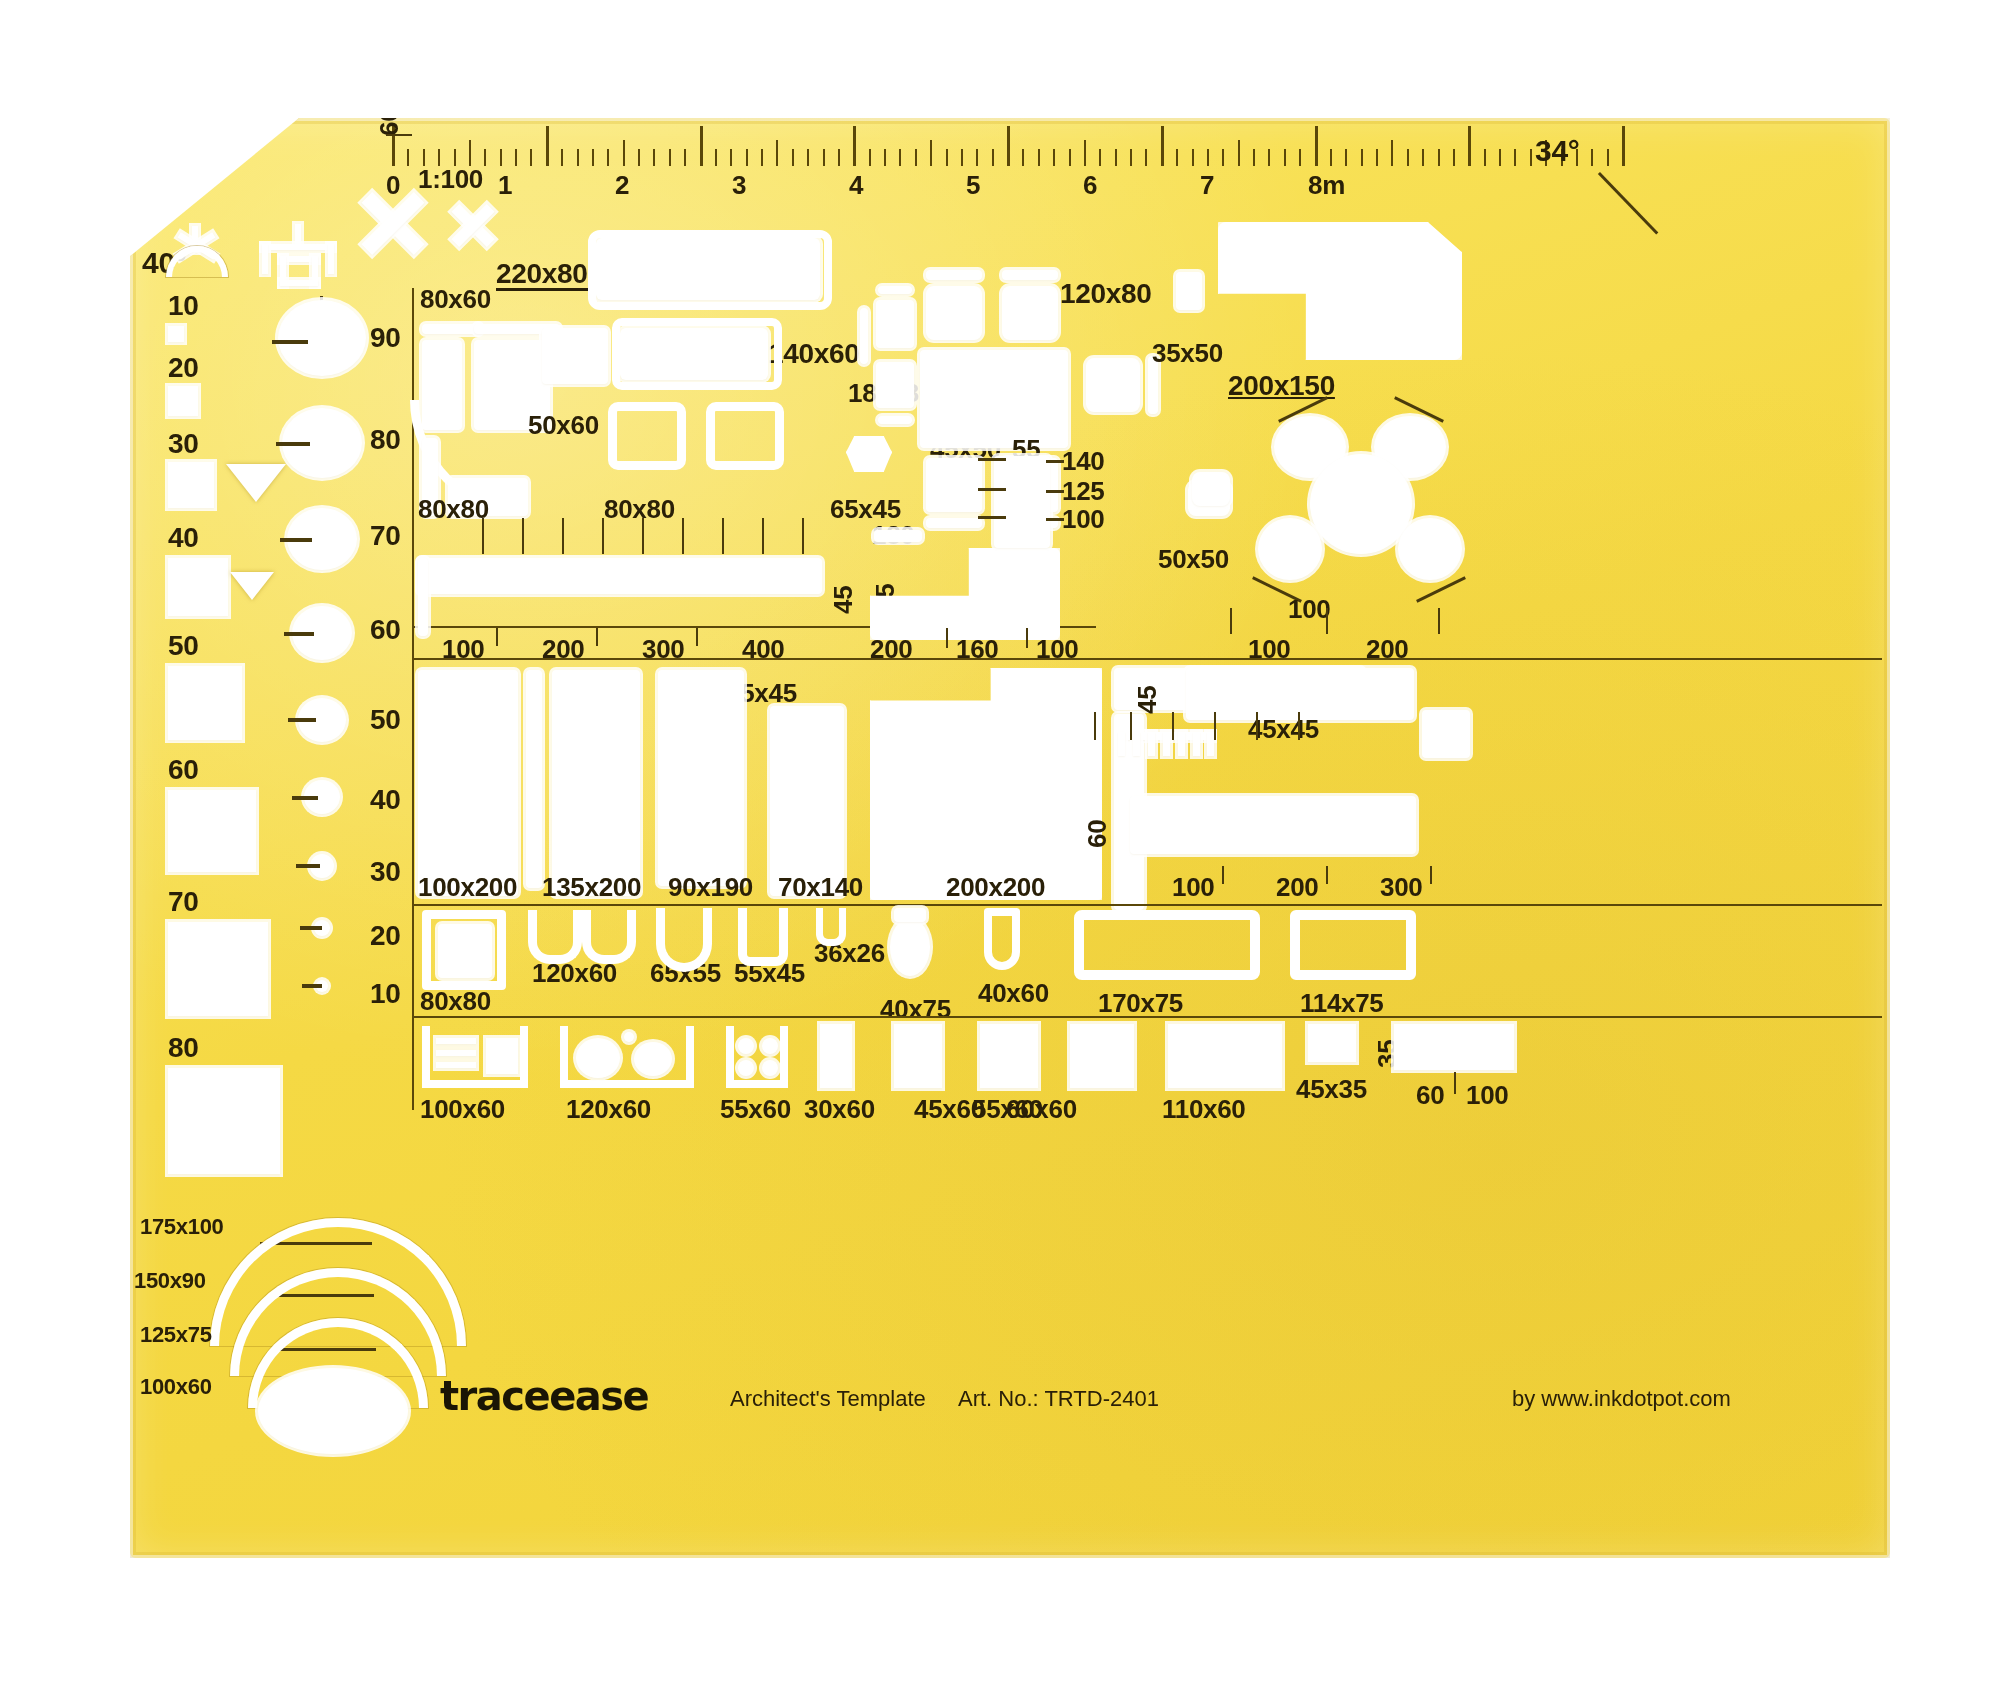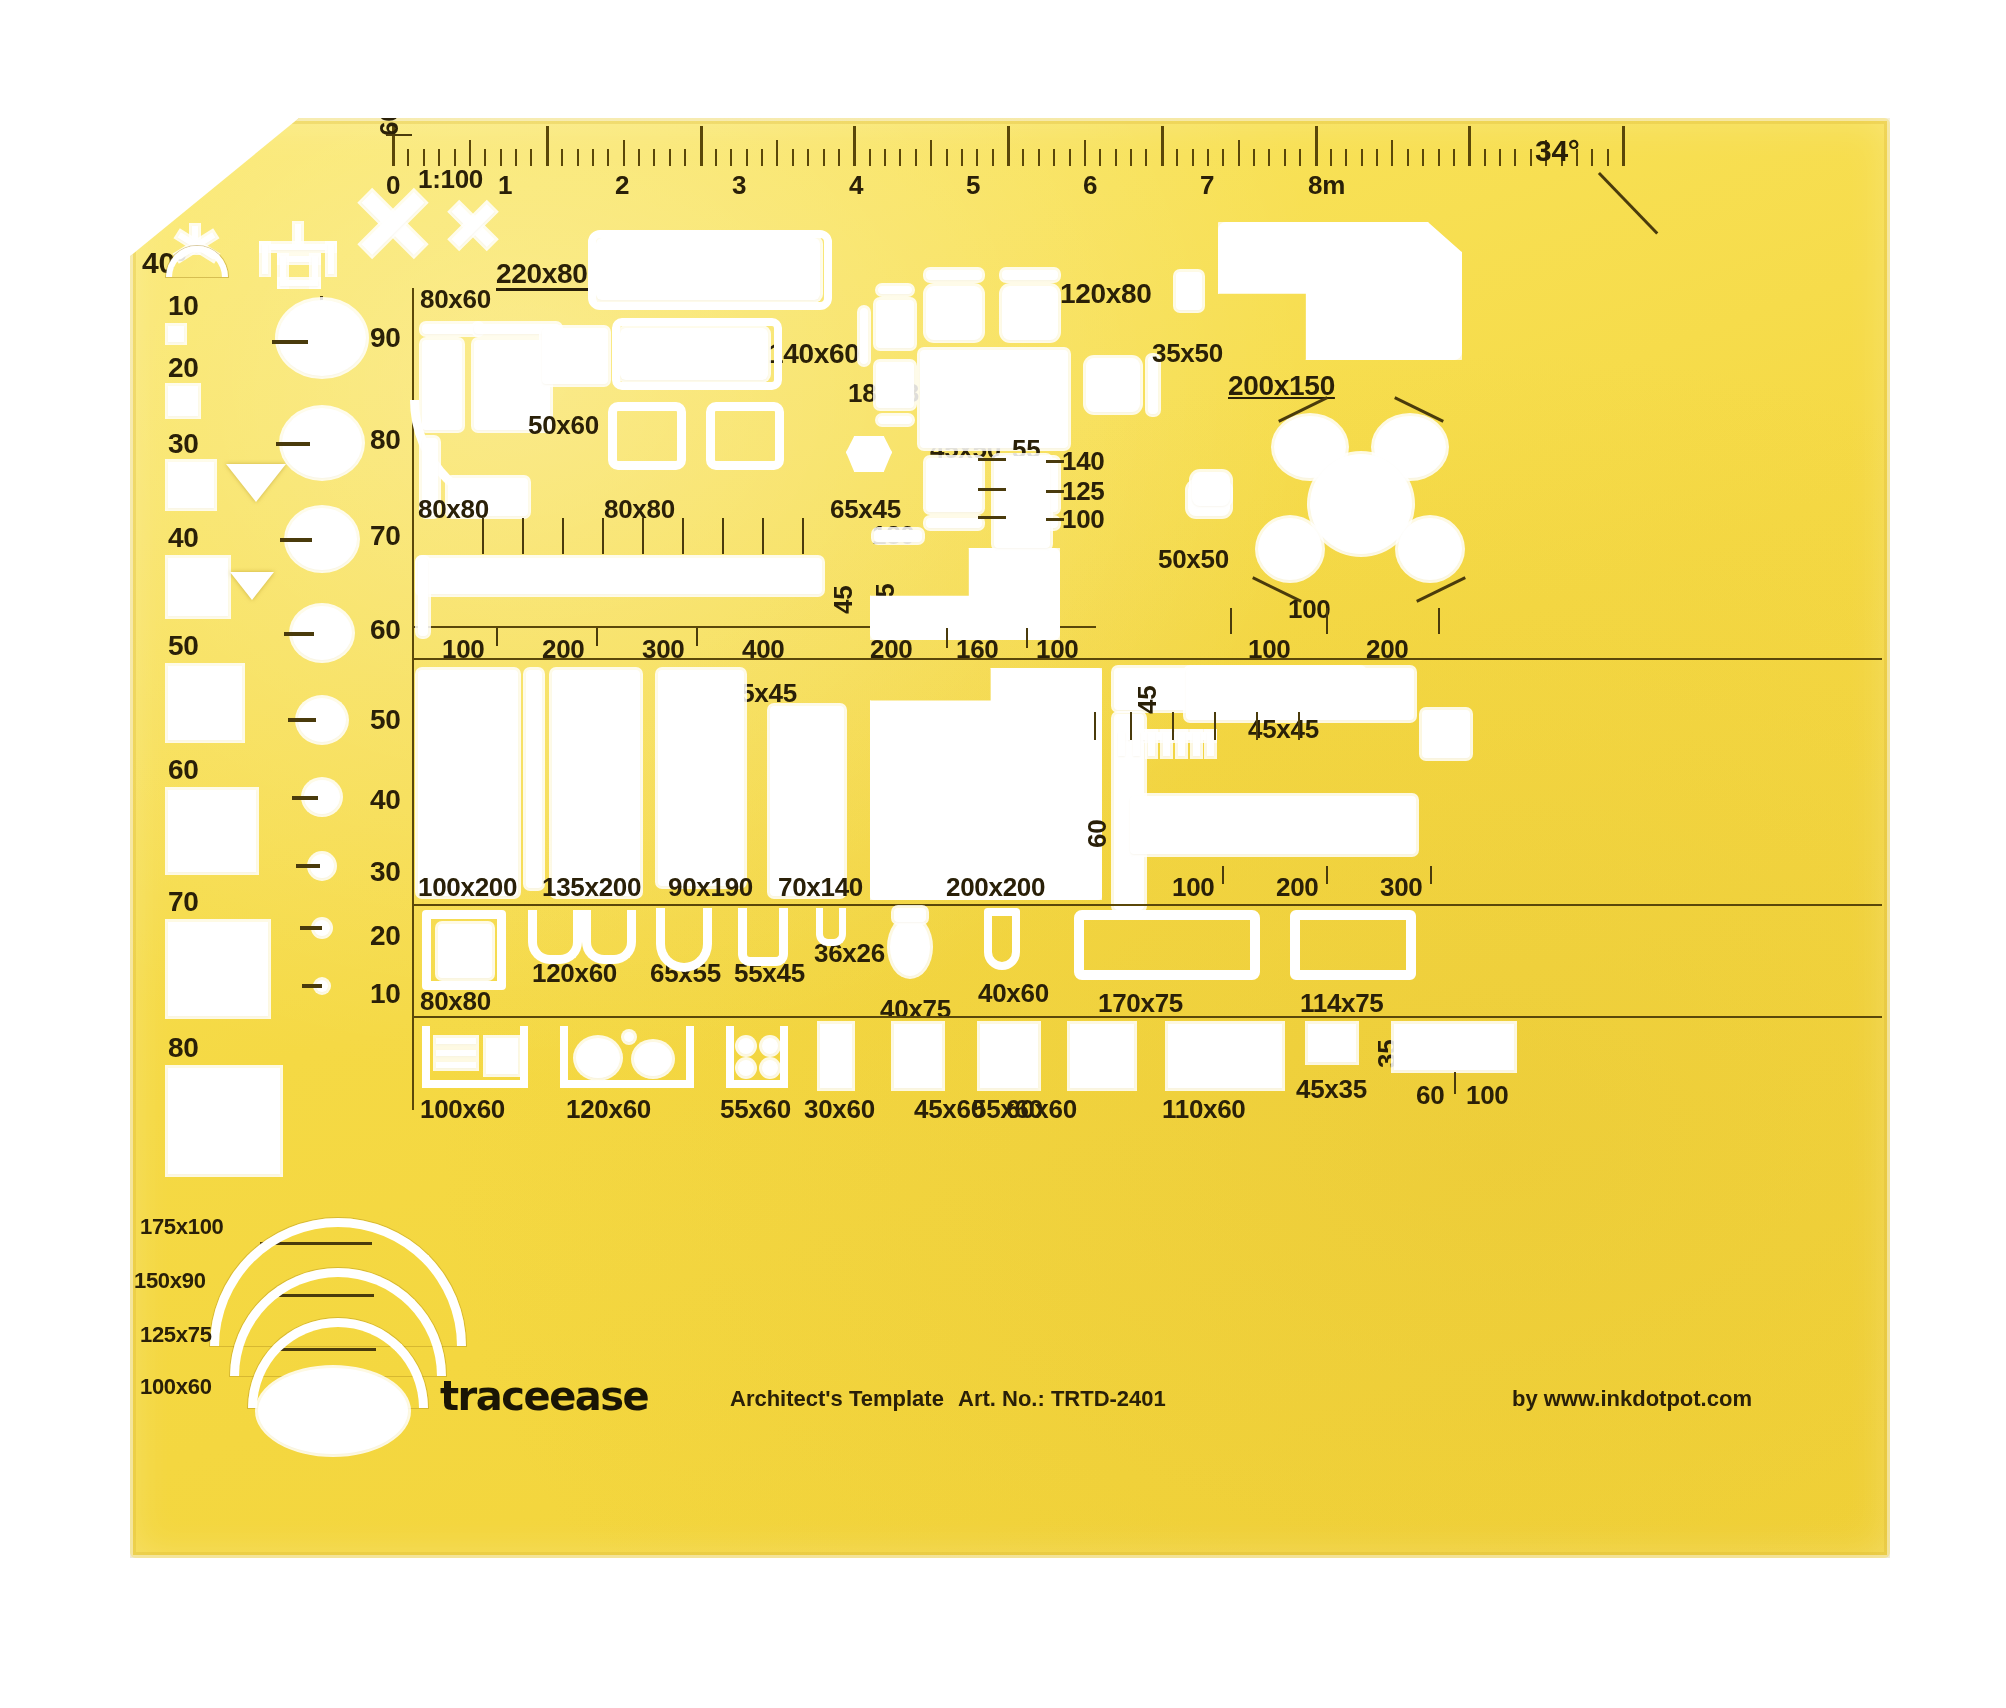--- a/index.html
+++ b/index.html
@@ -74,21 +74,21 @@
   .divlinev{position:absolute;background:#5a4709;width:2px;}
 
   
   #brand{
     position:absolute; left:310px; top:1255px;
     font-size:40px; font-weight:bold; color:#1a1505;
     letter-spacing:-1.5px; font-family:"DejaVu Sans",sans-serif;
   }
   .foot{
     position:absolute; top:1268px;
-    font-size:22px; color:#2a2008; font-weight:bold;
+    font-size:22px; color:#2a2008; font-weight:normal;
     font-family:"Liberation Sans",sans-serif;
   }
 </style>
 </head>
 <body>
 
 <div id="stage">
 
   <div id="template">
     <div id="bevel"></div>

